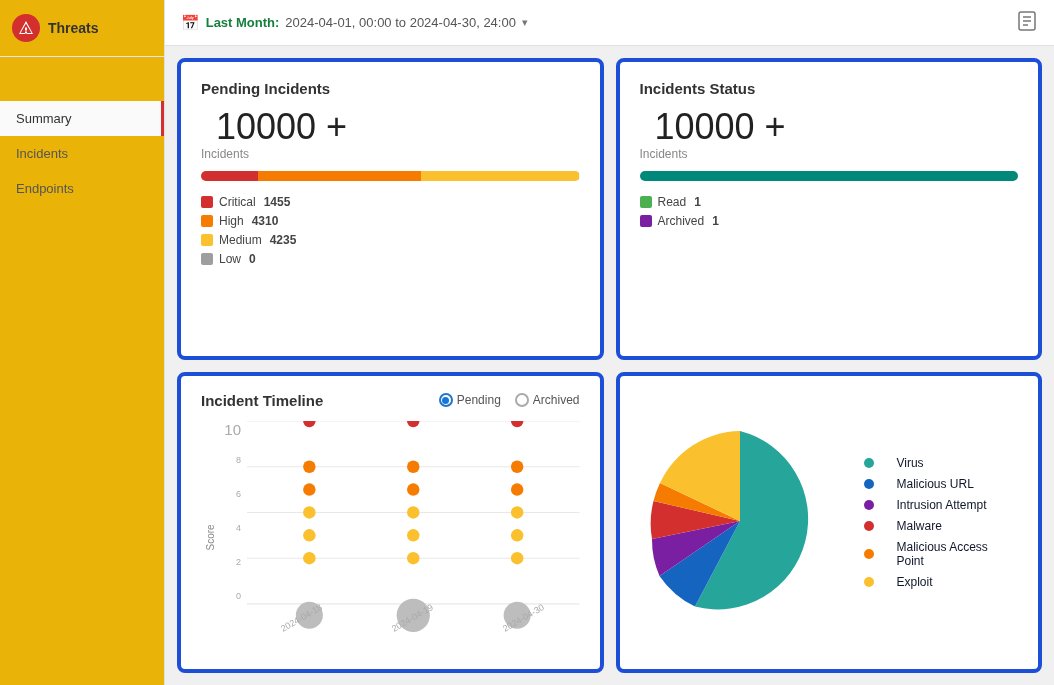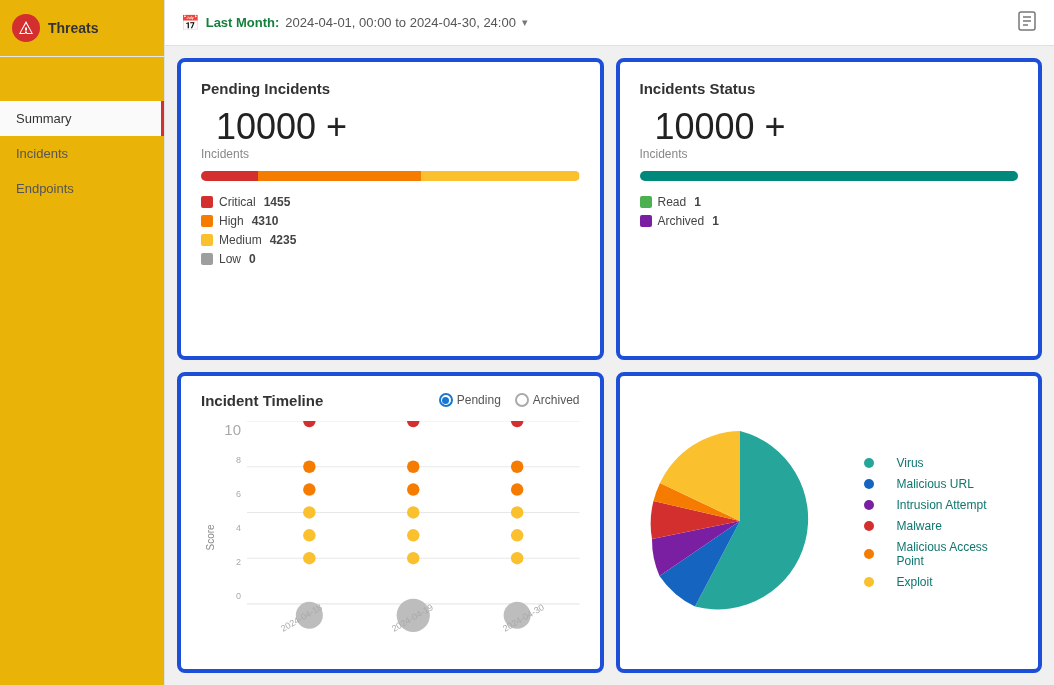--- a/index.html
+++ b/index.html
@@ -241,21 +241,21 @@
     .types-legend {
       display: flex;
       flex-direction: column;
       gap: 7px;
     }
     .types-legend-item {
       display: flex;
       align-items: center;
       gap: 23px;
       font-size: 12px;
-      color: #0f766e;
+      color: #0f172a;
     }
     .types-dot {
       width: 10px;
       height: 10px;
       border-radius: 50%;
       flex-shrink: 0;
     }
 
     
   </style>

